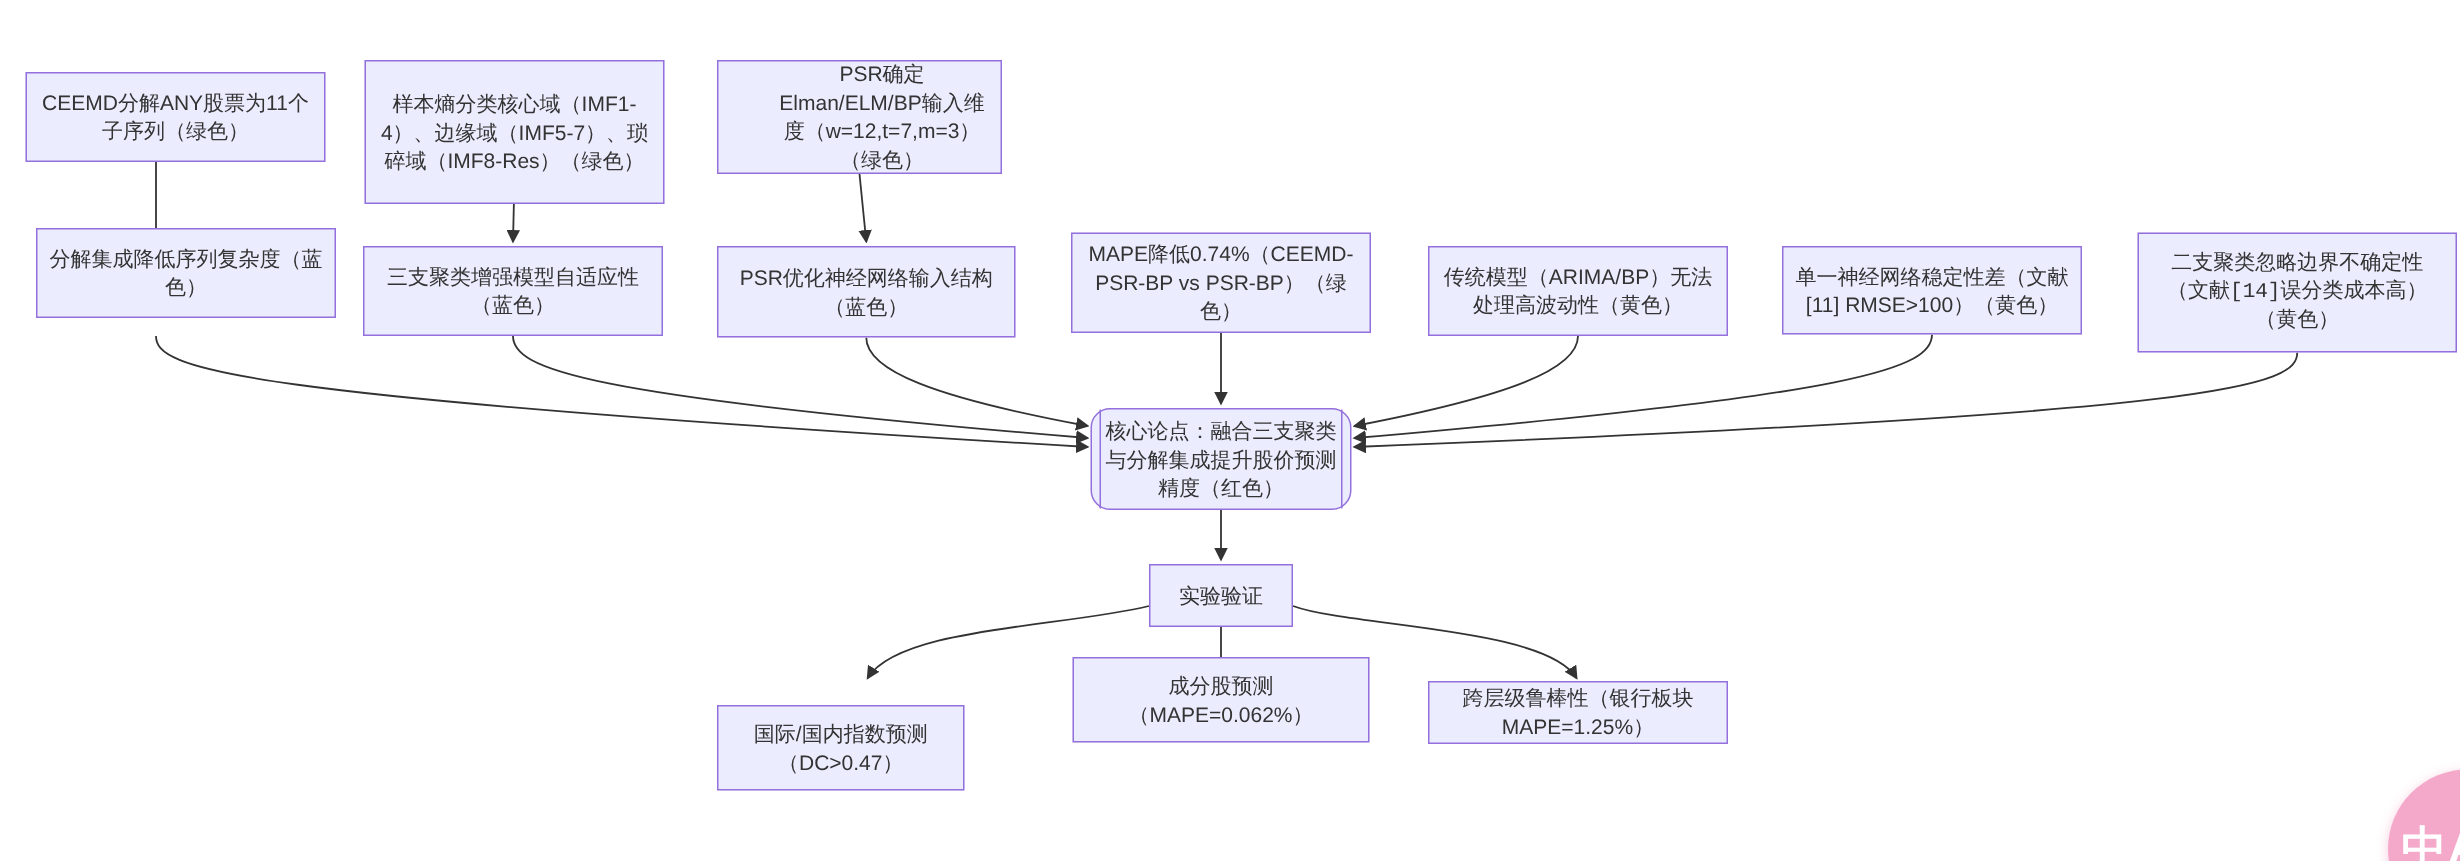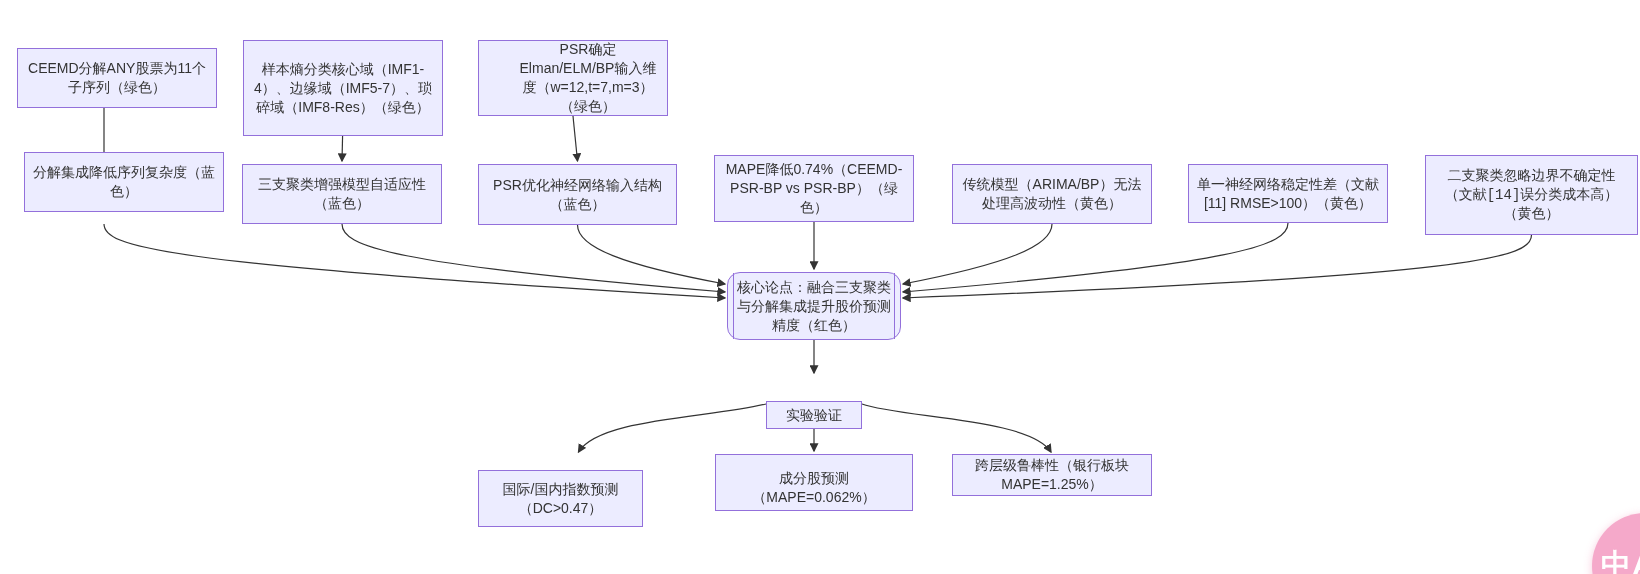--- a/index.html
+++ b/index.html
@@ -129,27 +129,27 @@
       </div>
       <div class="node" style="left: 1188px; top: 164px; width: 200px; height: 59px;">
         <span class="node-label">单一神经网络稳定性差（文献[11] RMSE&gt;100）（黄色）</span>
       </div>
       <div class="node" style="left: 1425px; top: 155px; width: 213px; height: 80px; font-family: Liberation Mono, monospace;">
         <span class="node-label">二支聚类忽略边界不确定性（文献[14]误分类成本高）（黄色）</span>
       </div>
       <div class="node subroutine" style="left: 727px; top: 272px; width: 174px; height: 68px; border-radius: 13px;">
         <span class="node-label">核心论点：融合三支聚类与分解集成提升股价预测精度（红色）</span>
       </div>
-      <div class="node" style="left: 766px; top: 376px; width: 96px; height: 28px; margin-top: 25px;">
+      <div class="node" style="left: 766px; top: 376px; width: 96px; height: 42px;">
         <span class="node-label">实验验证</span>
       </div>
       <div class="node" style="left: 478px; top: 470px; width: 165px; height: 57px;">
         <span class="node-label">国际/国内指数预测（DC&gt;0.47）</span>
       </div>
-      <div class="node" style="left: 715px; top: 454px; width: 198px; height: 57px; align-items: flex-end;">
+      <div class="node" style="left: 715px; top: 438px; width: 198px; height: 57px;">
         <span class="node-label">成分股预测（MAPE=0.062%）</span>
       </div>
       <div class="node" style="left: 952px; top: 454px; width: 200px; height: 42px;">
         <span class="node-label">跨层级鲁棒性（银行板块 MAPE=1.25%）</span>
       </div>
     </div>
 
   <div class="translate-btn">
     <span class="glyph">中A</span>
   </div>

